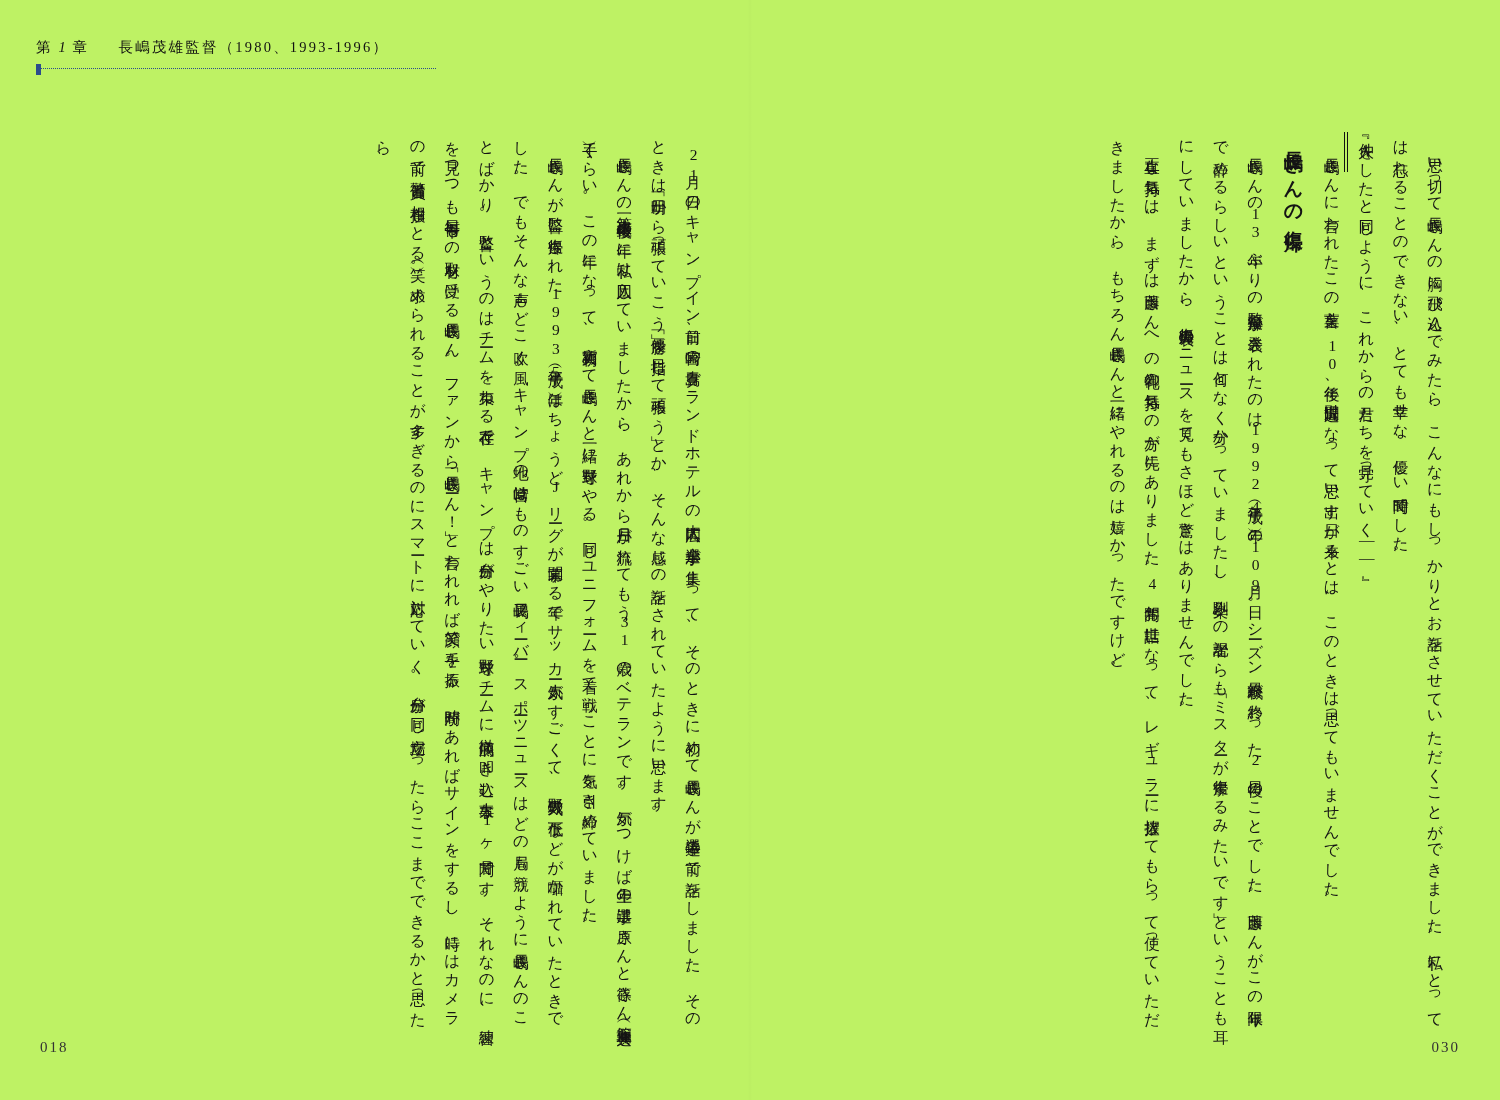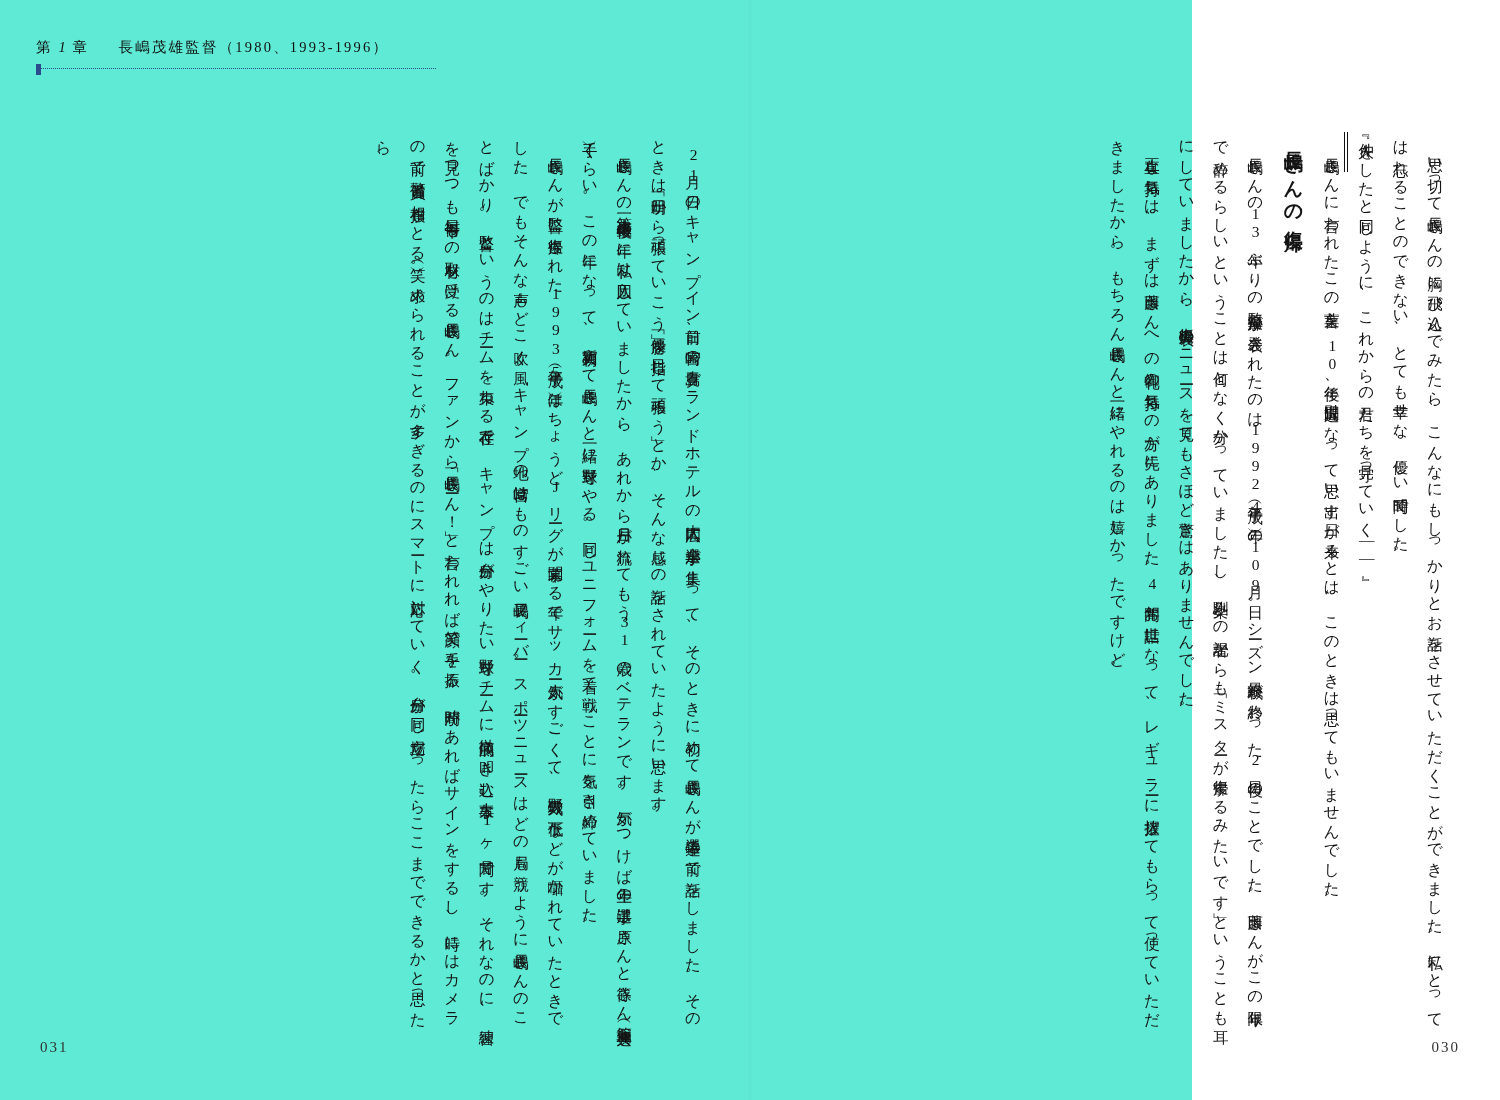--- a/index.html
+++ b/index.html
@@ -10,23 +10,23 @@
   body {
     width: 1500px;
     height: 1100px;
     overflow: hidden;
     font-family: "Liberation Serif", "DejaVu Serif", serif;
     color: #1a1a1a;
   }
 
   .spread {
     position: relative;
-    width: 1192px;
-    height: 1100px;
-    background: #5eead4;
+    width: 1500px;
+    height: 1100px;
+    background: #bef264;
   }
 
   
   .running-head {
     position: absolute;
     top: 38px;
     left: 36px;
     width: 420px;
     height: 40px;
   }
@@ -165,21 +165,21 @@
       </div>
       <div class="running-rule"></div>
     </div>
 
     <div class="vtext body-left">
       <p class="para">2月1日のキャンプイン前日、宮崎の青島グランドホテルの大広間に全選手が集まって、そのときに初めて長嶋さんが選手達の前で話をしました。そのときは「明日から頑張っていこう」「優勝を目指して頑張ろう」とか、そんな感じの話をされていたように思います。</p>
       <p class="para">長嶋さんの第一次政権最後の年に私は入団していましたから、あれから月日が流れてもう31歳のベテランです。気がつけば年上の選手は原さんと篠さん（篠塚和典選手）くらい。この年になって、実質初めて長嶋さんと一緒に野球をやる。同じユニフォームを着て戦うことに気を引き締めていました。</p>
       <p class="para">長嶋さんが監督に復帰された1993年（平成5年）はちょうどJリーグが開幕する年でサッカー人気がすごくて、野球人気の低下などが囁かれていたときでした。でもそんな声もどこ吹く風。キャンプ地の宮崎はものすごい長嶋フィーバー。スポーツニュースはどの局も競うように長嶋さんのことばかり。監督というのはチームを束ねる存在で、キャンプは自分がやりたい野球をチームに徹底的に叩き込む大事な1ヶ月間です。それなのに、練習を見つつも毎日何十もの取材を受ける長嶋さん。ファンから「長嶋さーん！」と言われれば笑顔で手を振る。時間があればサインをするし、時にはカメラの前で警備員と相撲もとる（笑）。求められることが多すぎるのにスマートに対応していく。自分が同じ立場だったらここまでできるかと思ったら、</p>
     </div>
 
-    <div class="folio folio-left">031</div>
+    <div class="folio folio-left">018</div>
   </div>
 
   <div class="page page-right">
 
     <div class="vtext body-right">
       <p class="para">思い切って長嶋さんの胸に飛び込んでみたら、こんなにもしっかりとお話をさせていただくことができました。私にとっては忘れることのできない、とても幸せな、優しい時間でした。</p>
       <p class="para noindent">『仲人をしたと同じように、これからの君たちを見守っていく――』</p>
       <p class="para">長嶋さんに言われたこの言葉を、10年後、引退間近になって思い出す日が来るとは、このときは思ってもいませんでした。</p>
 
       <p class="section-heading">

